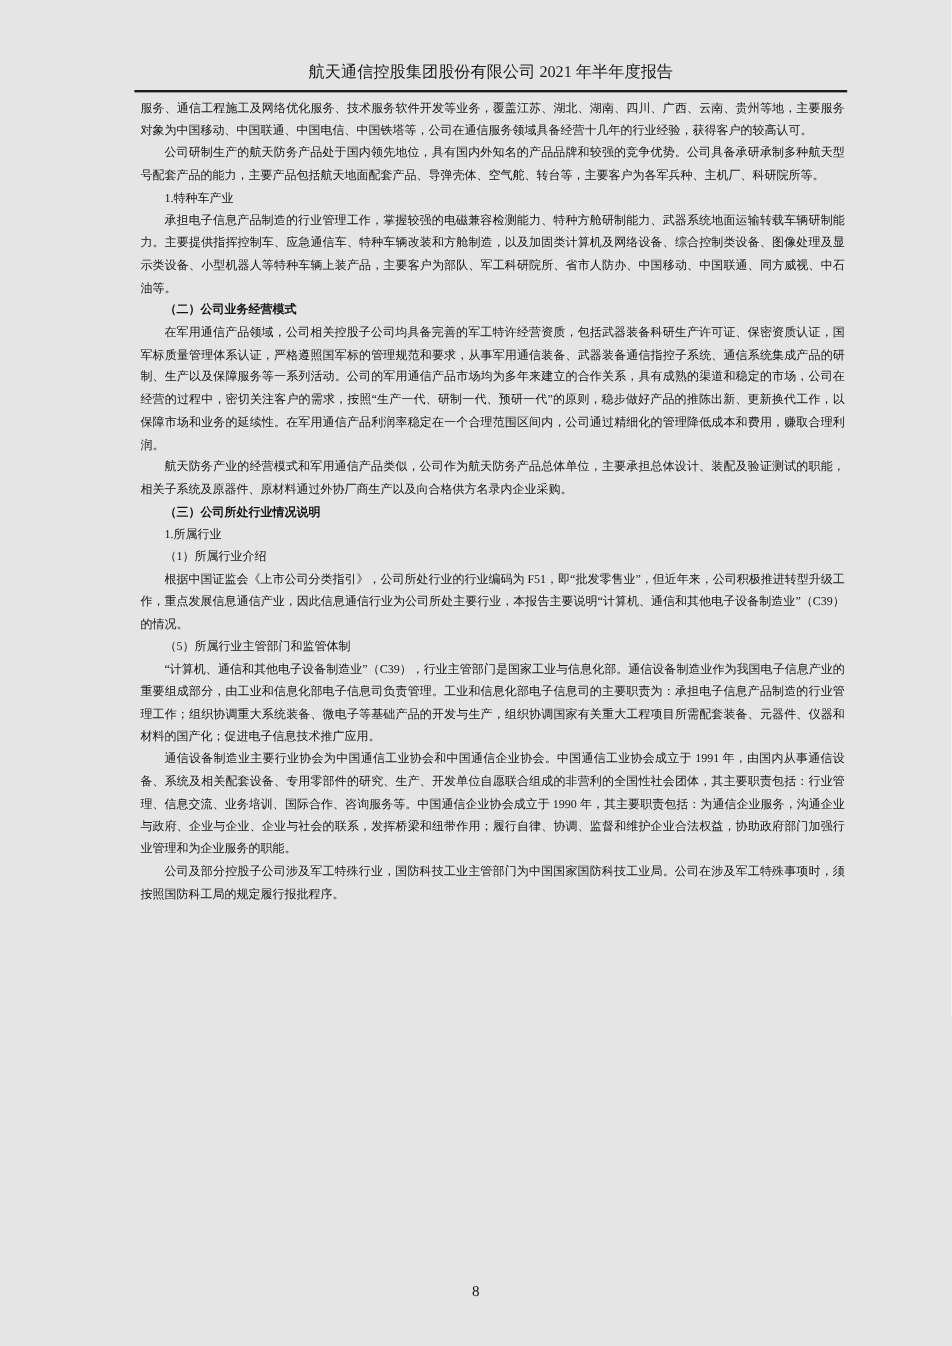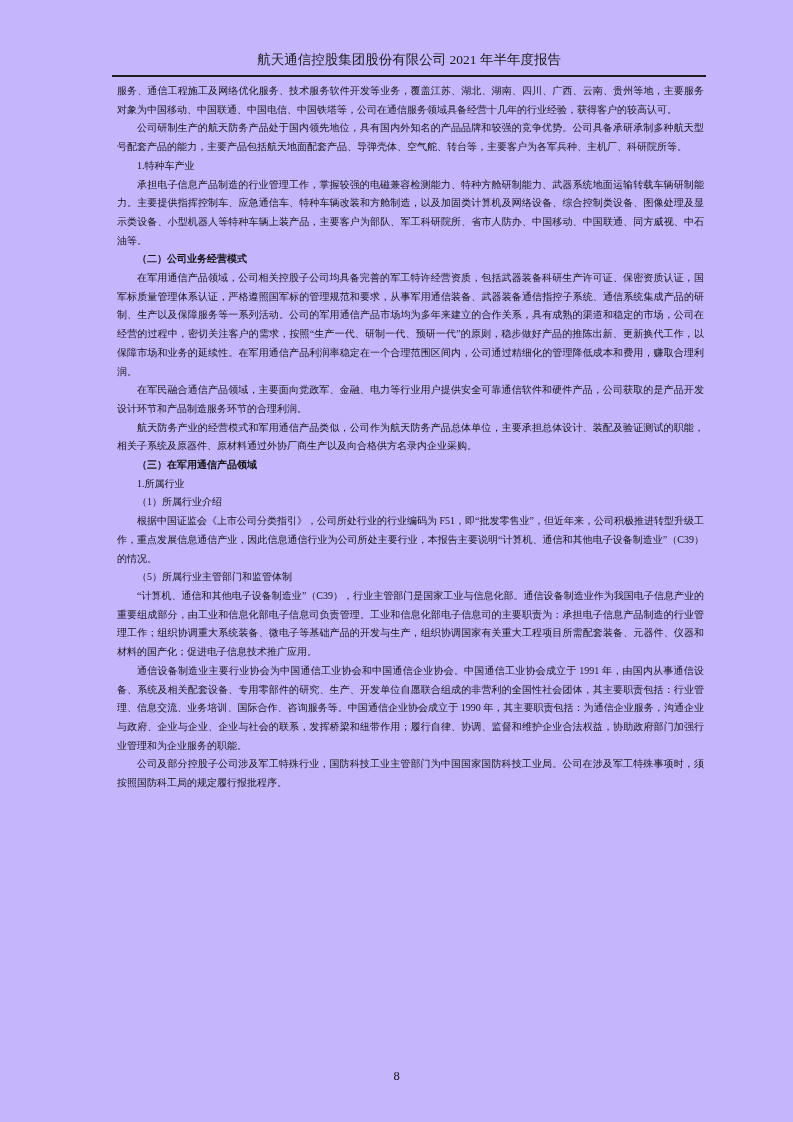--- a/index.html
+++ b/index.html
@@ -1,21 +1,21 @@
 <!DOCTYPE html>
 <html><head>
 <meta charset="utf-8">
 <style>
   * { box-sizing: border-box; }
   html, body { margin: 0; padding: 0; background: #ffffff; }
   .page {
     position: relative;
     width: 793px;
     height: 1122px;
-    background: #c4b5fd;
+    background: #e5e5e5;
     font-family: "Liberation Serif", "DejaVu Serif", serif;
     color: #141414;
     overflow: hidden;
   }
   .doc-header {
     position: absolute;
     top: 52px;
     left: 112px;
     width: 594px;
     text-align: center;
@@ -60,23 +60,22 @@
 
   <div class="doc-header">航天通信控股集团股份有限公司 2021 年半年度报告</div>
 
   <div class="doc-body">
     <p class="no-indent">服务、通信工程施工及网络优化服务、技术服务软件开发等业务，覆盖江苏、湖北、湖南、四川、广西、云南、贵州等地，主要服务对象为中国移动、中国联通、中国电信、中国铁塔等，公司在通信服务领域具备经营十几年的行业经验，获得客户的较高认可。</p>
     <p>公司研制生产的航天防务产品处于国内领先地位，具有国内外知名的产品品牌和较强的竞争优势。公司具备承研承制多种航天型号配套产品的能力，主要产品包括航天地面配套产品、导弹壳体、空气舵、转台等，主要客户为各军兵种、主机厂、科研院所等。</p>
     <p>1.特种车产业</p>
     <p>承担电子信息产品制造的行业管理工作，掌握较强的电磁兼容检测能力、特种方舱研制能力、武器系统地面运输转载车辆研制能力。主要提供指挥控制车、应急通信车、特种车辆改装和方舱制造，以及加固类计算机及网络设备、综合控制类设备、图像处理及显示类设备、小型机器人等特种车辆上装产品，主要客户为部队、军工科研院所、省市人防办、中国移动、中国联通、同方威视、中石油等。</p>
     <p class="bold">（二）公司业务经营模式</p>
     <p>在军用通信产品领域，公司相关控股子公司均具备完善的军工特许经营资质，包括武器装备科研生产许可证、保密资质认证，国军标质量管理体系认证，严格遵照国军标的管理规范和要求，从事军用通信装备、武器装备通信指控子系统、通信系统集成产品的研制、生产以及保障服务等一系列活动。公司的军用通信产品市场均为多年来建立的合作关系，具有成熟的渠道和稳定的市场，公司在经营的过程中，密切关注客户的需求，按照“生产一代、研制一代、预研一代”的原则，稳步做好产品的推陈出新、更新换代工作，以保障市场和业务的延续性。在军用通信产品利润率稳定在一个合理范围区间内，公司通过精细化的管理降低成本和费用，赚取合理利润。</p>
-    <p>在军民融合通信产品领域，主要面向党政军、金融、电力等行业用户提供安全可靠通信软件和硬件产品，公司获取的是产品开发设计环节和产品制造服务环节的合理利润。</p>
     <p>航天防务产业的经营模式和军用通信产品类似，公司作为航天防务产品总体单位，主要承担总体设计、装配及验证测试的职能，相关子系统及原器件、原材料通过外协厂商生产以及向合格供方名录内企业采购。</p>
-    <p class="bold">（三）在军用通信产品领域</p>
+    <p class="bold">（三）公司所处行业情况说明</p>
     <p>1.所属行业</p>
     <p>（1）所属行业介绍</p>
     <p>根据中国证监会《上市公司分类指引》，公司所处行业的行业编码为 F51，即“批发零售业”，但近年来，公司积极推进转型升级工作，重点发展信息通信产业，因此信息通信行业为公司所处主要行业，本报告主要说明“计算机、通信和其他电子设备制造业”（C39）的情况。</p>
     <p>（5）所属行业主管部门和监管体制</p>
     <p>“计算机、通信和其他电子设备制造业”（C39），行业主管部门是国家工业与信息化部。通信设备制造业作为我国电子信息产业的重要组成部分，由工业和信息化部电子信息司负责管理。工业和信息化部电子信息司的主要职责为：承担电子信息产品制造的行业管理工作；组织协调重大系统装备、微电子等基础产品的开发与生产，组织协调国家有关重大工程项目所需配套装备、元器件、仪器和材料的国产化；促进电子信息技术推广应用。</p>
     <p>通信设备制造业主要行业协会为中国通信工业协会和中国通信企业协会。中国通信工业协会成立于 1991 年，由国内从事通信设备、系统及相关配套设备、专用零部件的研究、生产、开发单位自愿联合组成的非营利的全国性社会团体，其主要职责包括：行业管理、信息交流、业务培训、国际合作、咨询服务等。中国通信企业协会成立于 1990 年，其主要职责包括：为通信企业服务，沟通企业与政府、企业与企业、企业与社会的联系，发挥桥梁和纽带作用；履行自律、协调、监督和维护企业合法权益，协助政府部门加强行业管理和为企业服务的职能。</p>
     <p>公司及部分控股子公司涉及军工特殊行业，国防科技工业主管部门为中国国家国防科技工业局。公司在涉及军工特殊事项时，须按照国防科工局的规定履行报批程序。</p>
   </div>
 
   <div class="doc-footer">8</div>

